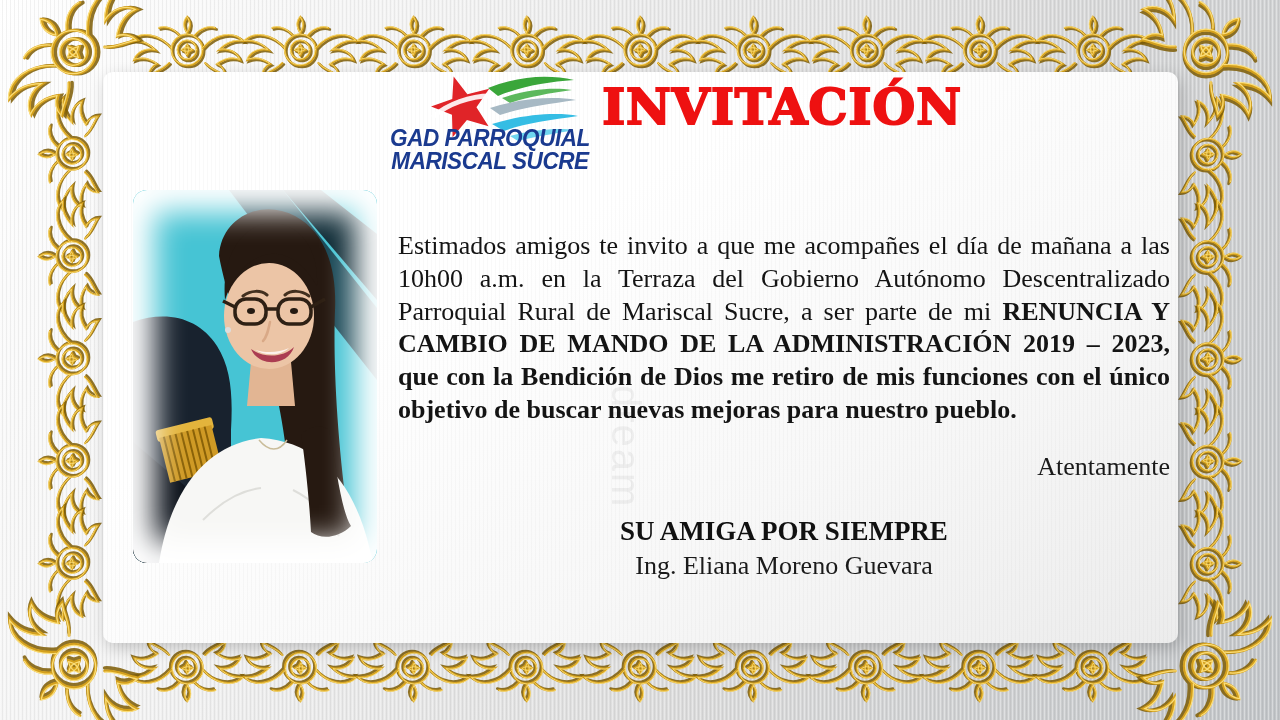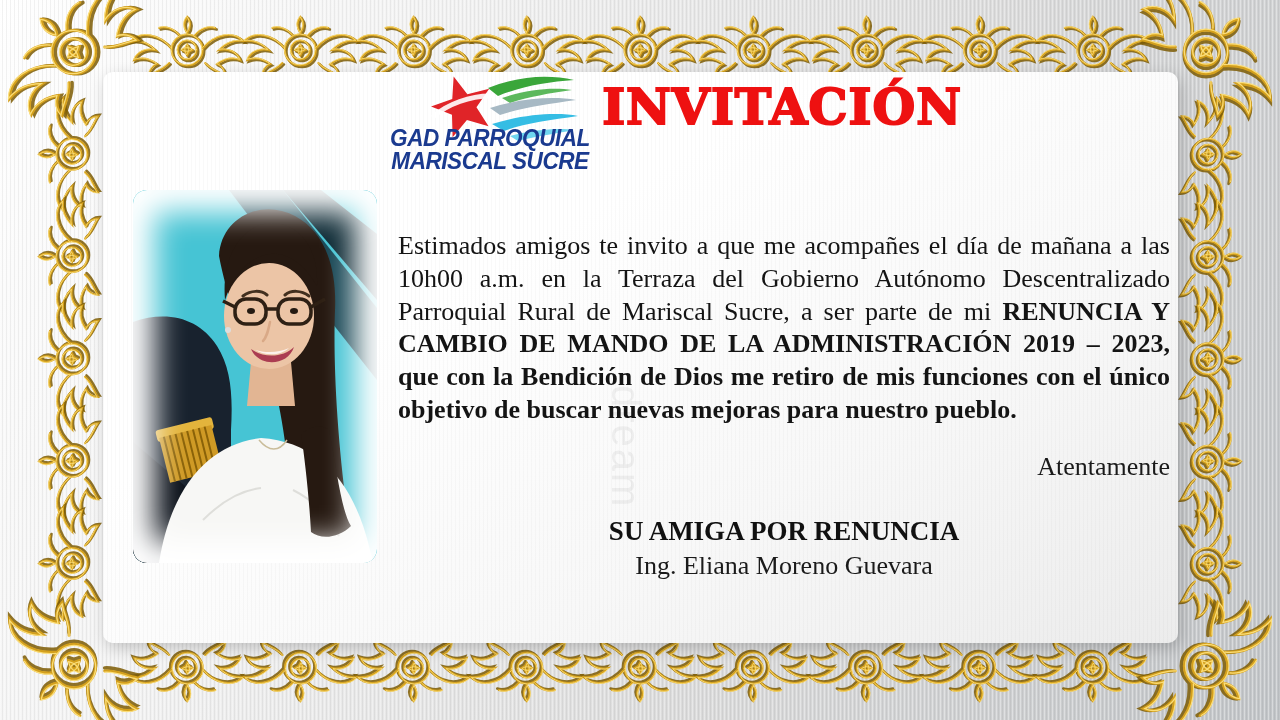--- a/index.html
+++ b/index.html
@@ -175,16 +175,16 @@
       <path d="M196,240 C204,280 208,320 218,336 C206,348 188,350 178,342 C176,306 172,270 168,244 C178,236 188,234 196,240 Z" fill="#261911"></path>
     </svg>
     <div class="photo-feather"></div>
   </div>
 
   <div class="watermark">dream</div>
 
   <p class="body-para"><span>Estimados amigos te invito a que me acompañes el día de mañana a las 10h00 a.m. en la Terraza del Gobierno Autónomo Descentralizado Parroquial Rural de Mariscal Sucre, a ser parte de mi </span><span class="bold">RENUNCIA Y CAMBIO DE MANDO DE LA ADMINISTRACIÓN 2019 – 2023, que con la Bendición de Dios me retiro de mis funciones con el único objetivo de buscar nuevas mejoras para nuestro pueblo.</span></p>
 
   <div class="salutation">Atentamente</div>
-  <div class="sig-title">SU AMIGA POR RENUNCIA</div>
+  <div class="sig-title">SU AMIGA POR SIEMPRE</div>
   <div class="sig-name">Ing. Eliana Moreno Guevara</div>
 
 </div>
 
 </body></html>

